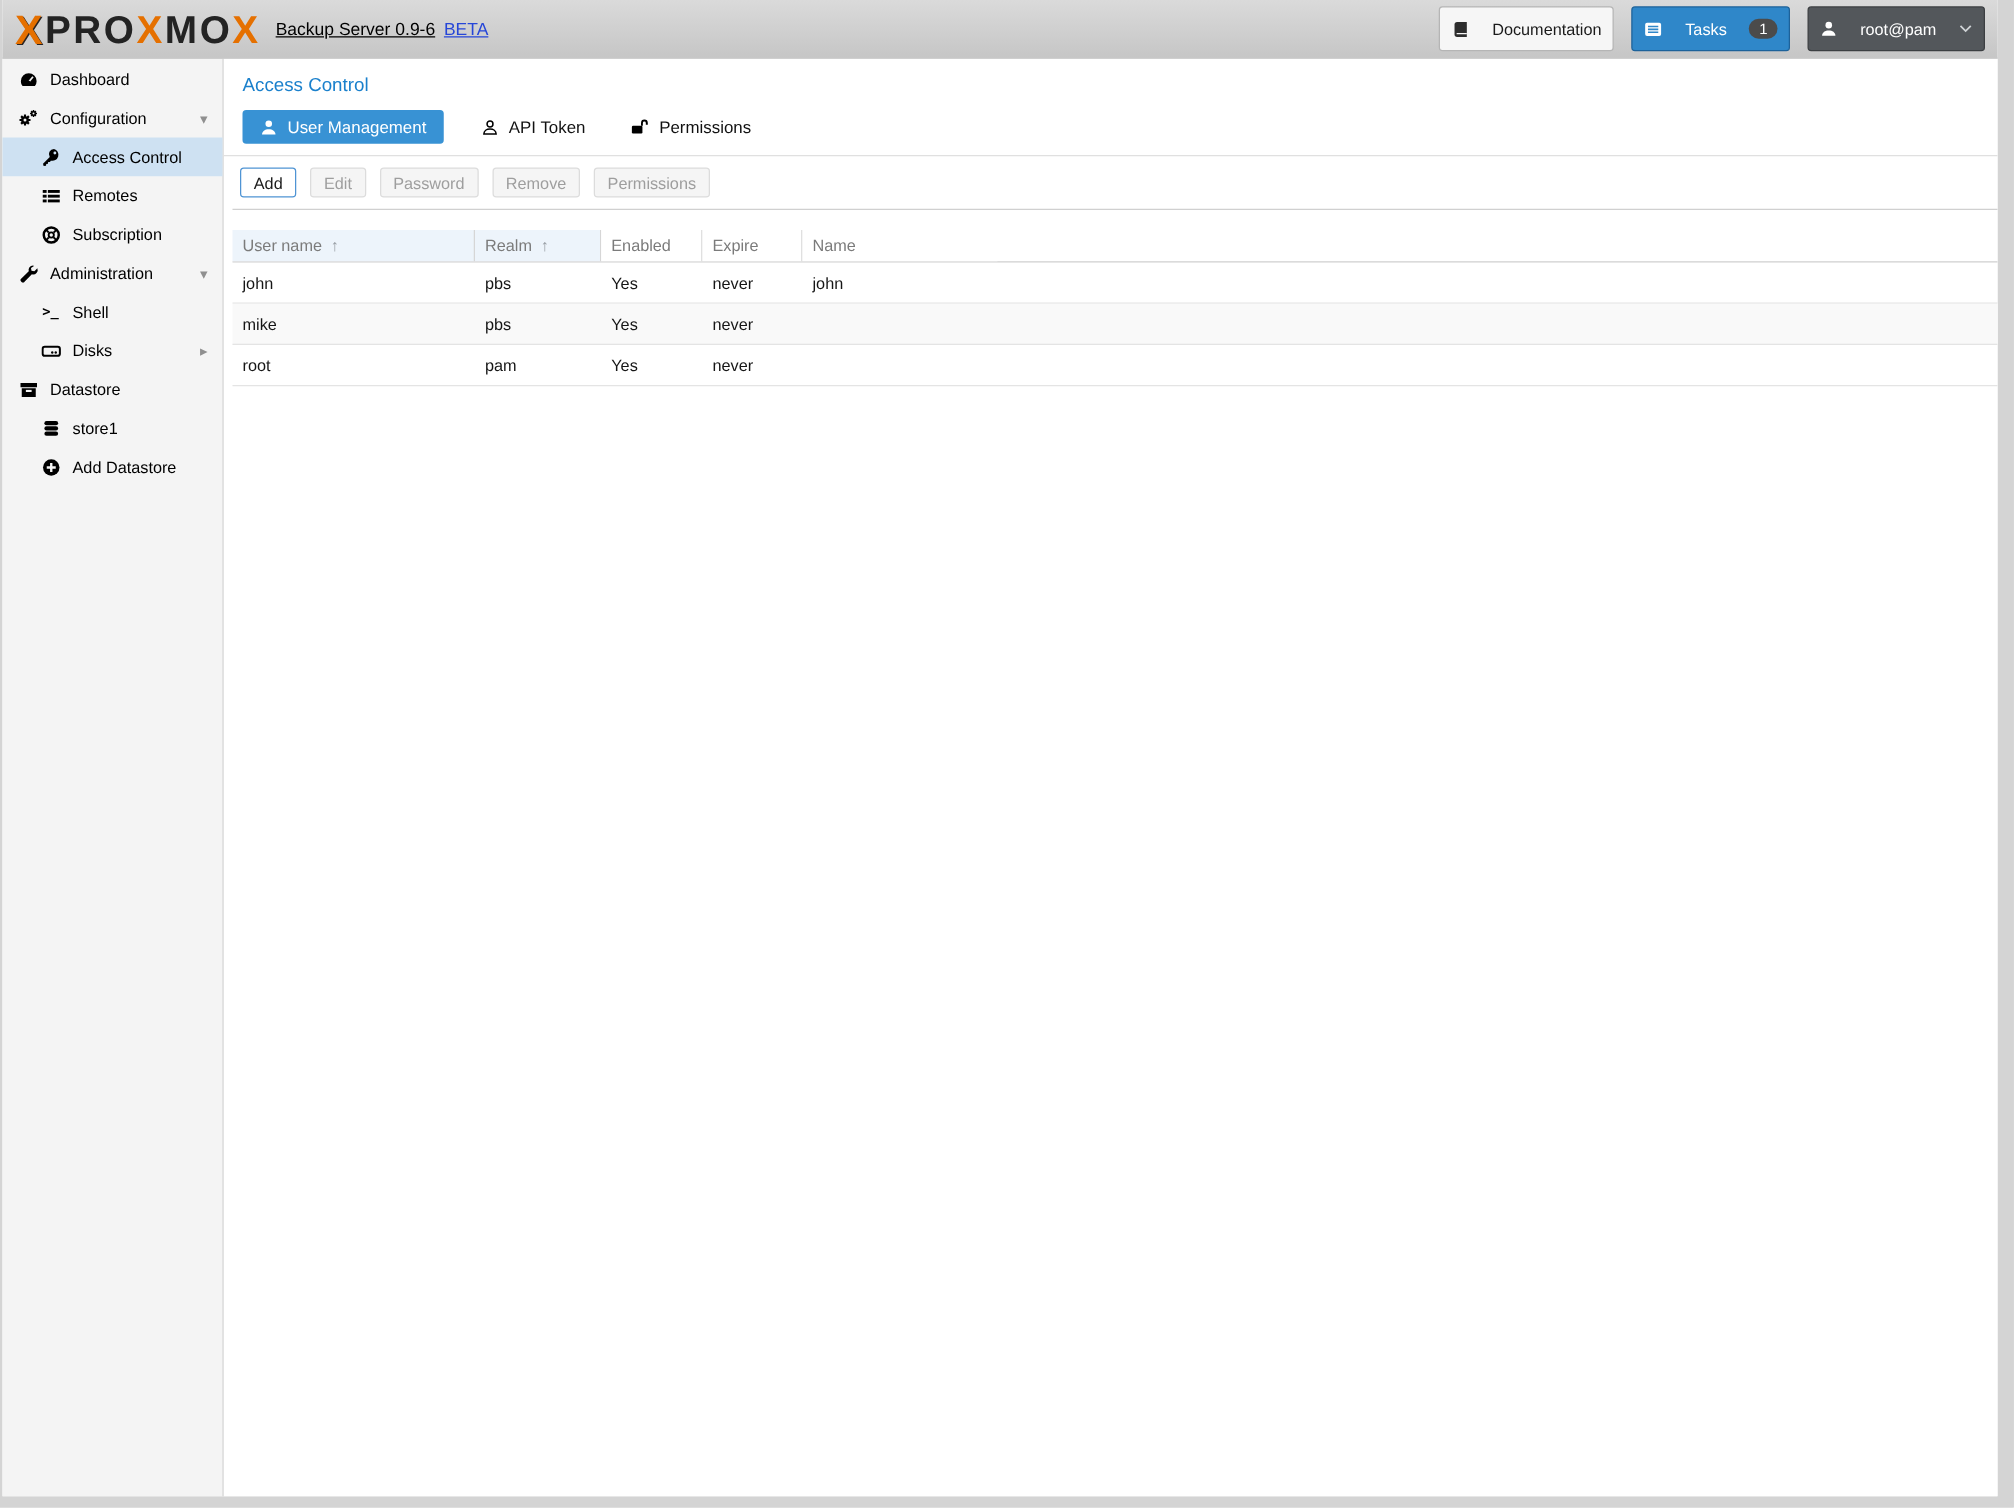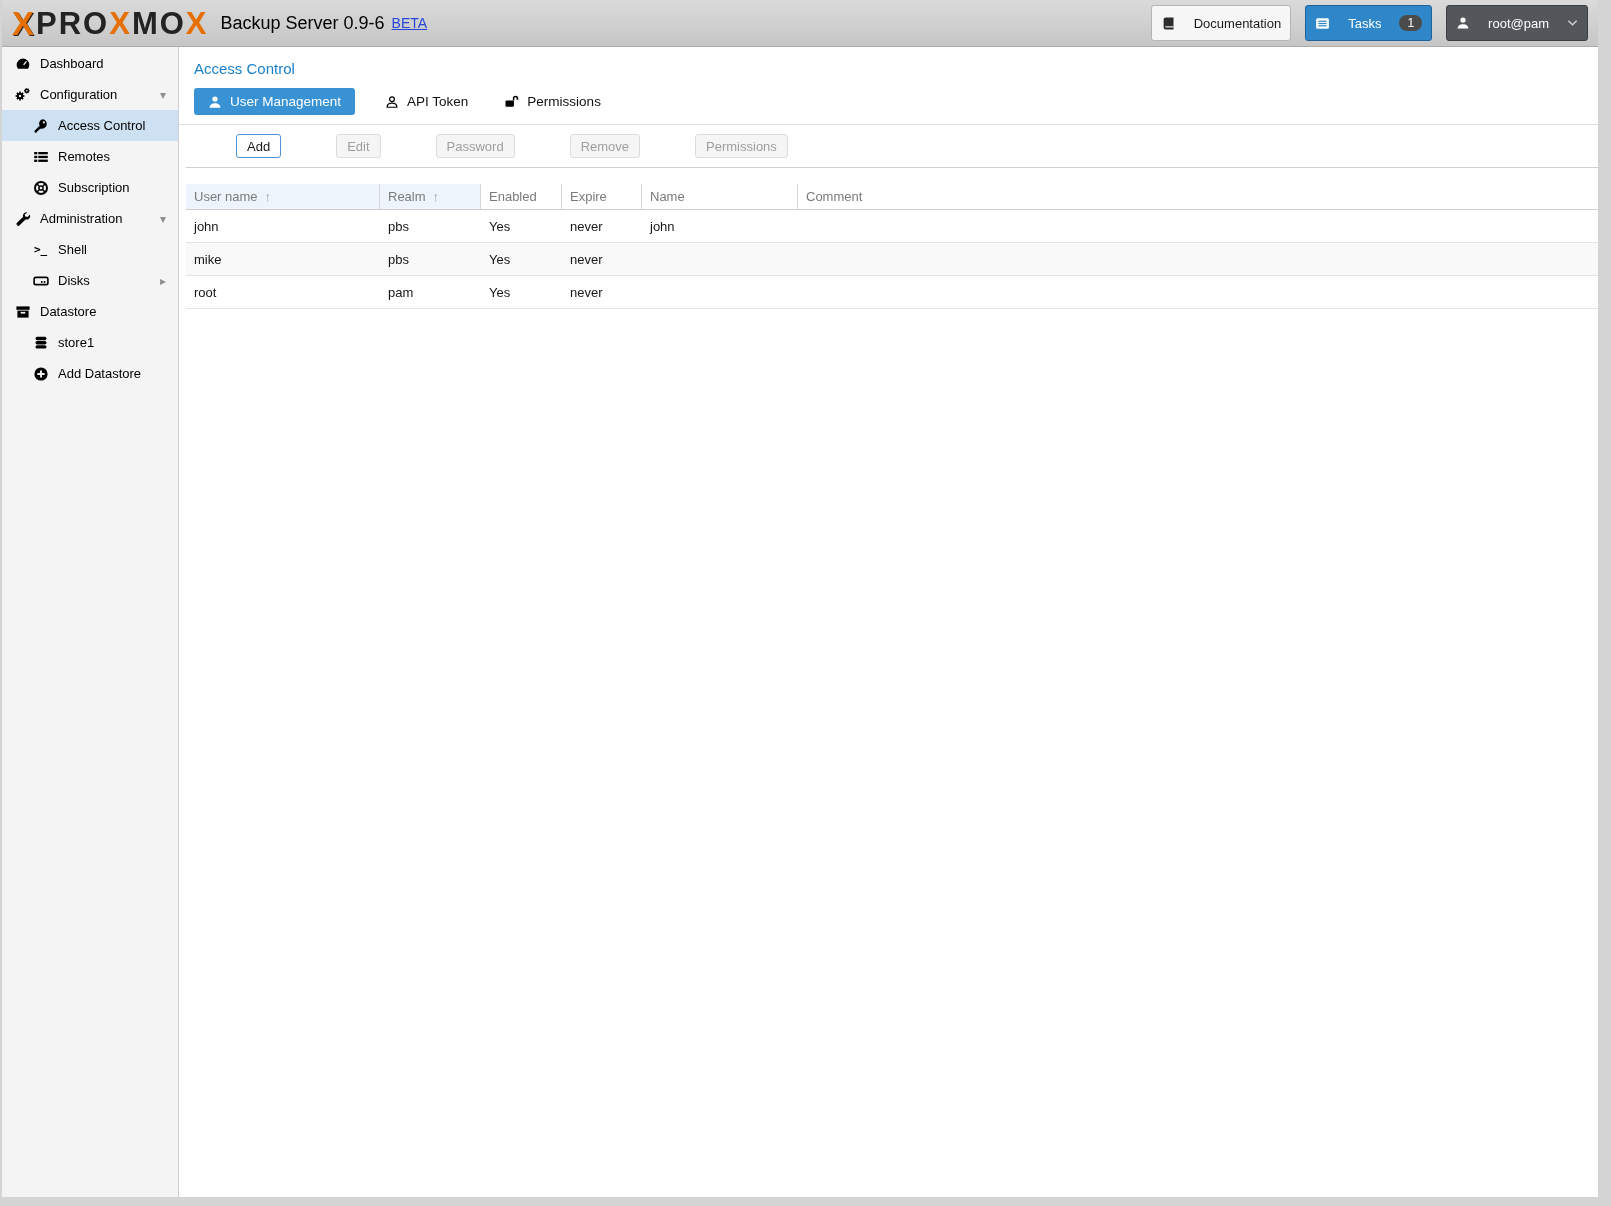--- a/index.html
+++ b/index.html
@@ -9,21 +9,21 @@
 
   
   .topbar{height:47px;flex:0 0 47px;display:flex;align-items:center;
     background:linear-gradient(#dadada,#c6c6c6);border-bottom:1px solid #ababab;
     padding:0 10px;box-sizing:border-box;}
   .logo{display:flex;align-items:center;gap:4px;}
   .logo-x{font-weight:900;font-size:33px;color:#e57000;line-height:1;
     text-shadow:1px 1px 0 #2b2523;letter-spacing:-2px;}
   .logo-word{font-weight:700;font-size:31px;letter-spacing:2px;color:#232323;line-height:1;}
   .logo-word .ox{color:#e57000;}
-  .product{margin-left:12px;font-size:18px;color:#000;}
+  .product{margin-left:12px;font-size:14px;color:#000;text-decoration:underline;}
   .beta{margin-left:7px;font-size:14px;color:#2646d8;text-decoration:underline;cursor:pointer;}
   .topbar-right{margin-left:auto;display:flex;align-items:center;gap:14px;}
   .hbtn{height:36px;display:inline-flex;align-items:center;gap:18px;padding:0 9px;
     border-radius:3px;font-size:13px;cursor:pointer;box-sizing:border-box;}
   .hbtn.doc{background:#f6f6f6;border:1px solid #b5b5b5;color:#1a1a1a;}
   .hbtn.tasks{background:#2f87c9;border:1px solid #1d629a;color:#fff;}
   .badge{background:#4b4b4b;color:#fff;border-radius:9px;padding:1px 8px;font-size:12px;}
   .hbtn.user{background:#53575b;border:1px solid #3c3f42;color:#fff;}
   .icon{display:inline-flex;align-items:center;justify-content:center;}
 
@@ -44,21 +44,21 @@
   
   .content{flex:1;background:#fff;min-width:0;display:flex;flex-direction:column;}
   .page-title{color:#1a80cc;font-size:15px;padding:13px 0 0 15px;}
   .tabsrow{display:flex;align-items:center;gap:24px;padding:11px 0 9px 15px;
     border-bottom:1px solid #e0e0e0;text-align:right;}
   .tab{display:inline-flex;align-items:center;gap:8px;font-size:13.5px;color:#111;
     cursor:pointer;height:27px;padding:0 6px;border-radius:3px;}
   .tab.active{background:#3892d4;color:#fff;padding:0 14px;}
   .toolbar{display:flex;align-items:center;gap:11px;padding:9px 0 8px 13px;}
   .tbtn{height:24px;display:inline-flex;align-items:center;padding:0 10px;font-size:13px;
-    border-radius:3px;box-sizing:border-box;margin-left:44px;}
+    border-radius:3px;box-sizing:border-box;}
   .tbtn.primary{background:#fff;border:1px solid #4f94d4;color:#1a1a1a;cursor:pointer;}
   .tbtn.disabled{background:#f5f5f5;border:1px solid #dcdcdc;color:#9e9e9e;cursor:default;}
 
   
   .grid{margin-left:7px;--cols:194px 101px 81px 80px 156px minmax(0,1fr);margin-top:1px;}
   .thead{display:grid;grid-template-columns:var(--cols);border-top:1px solid #d0d0d0;
     border-bottom:1px solid #cfcfcf;}
   .thcell{height:25px;display:flex;align-items:center;padding:0 8px;font-size:13px;
     color:#7b7b7b;border-right:1px solid #d6d6d6;box-sizing:border-box;background:#fff;
     cursor:pointer;margin-top:16px;}
@@ -317,21 +317,20 @@
             <span>User name</span>
             <span class="sort">↑</span>
           </div>
           <div class="thcell sorted">
             <span>Realm</span>
             <span class="sort">↑</span>
           </div>
           <div class="thcell">Enabled</div>
           <div class="thcell">Expire</div>
           <div class="thcell">Name</div>
-          <div class="thcell">Comment</div>
         </div>
         <div>
             <div class="trow">
               <div class="tcell">john</div>
               <div class="tcell">pbs</div>
               <div class="tcell">Yes</div>
               <div class="tcell">never</div>
               <div class="tcell">john</div>
               <div class="tcell"></div>
             </div>

